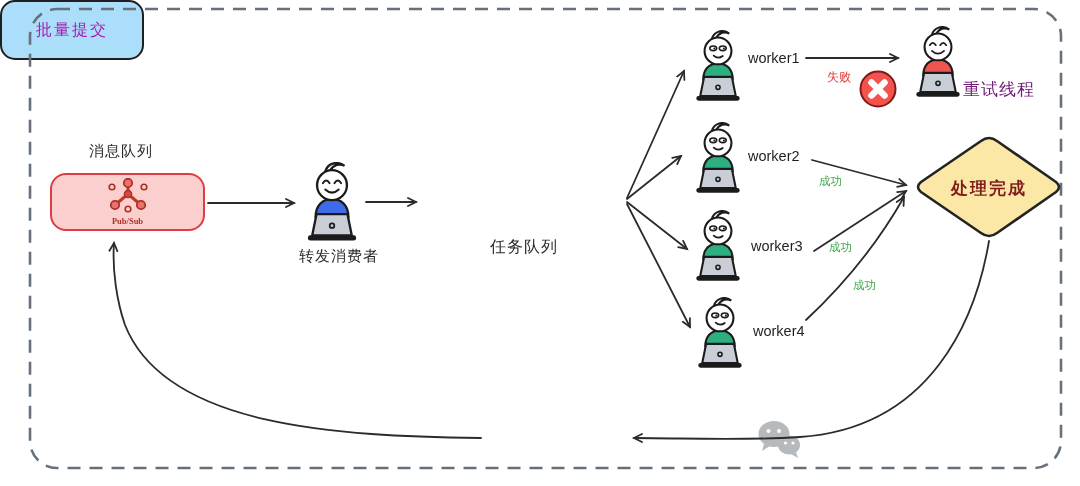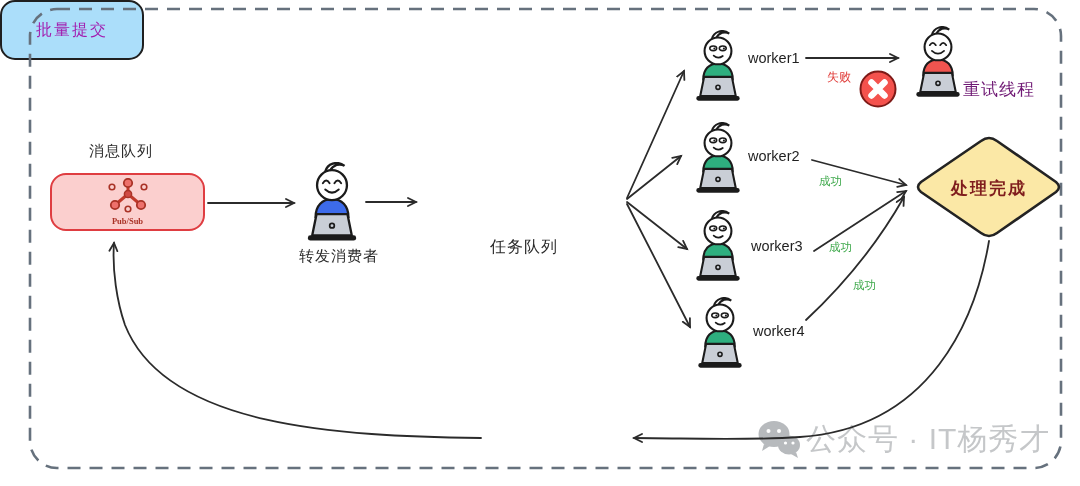--- a/index.html
+++ b/index.html
@@ -74,21 +74,20 @@
     <svg width="46" height="42" viewBox="0 0 46 42">
       <ellipse cx="18" cy="16" rx="15.5" ry="13" fill="#B7BABD"></ellipse>
       <path d="M8,26 L6,33 L14,28 Z" fill="#B7BABD"></path>
       <circle cx="12.5" cy="13" r="2" fill="#ffffff"></circle>
       <circle cx="23" cy="13" r="2" fill="#ffffff"></circle>
       <ellipse cx="33" cy="27" rx="11" ry="9.5" fill="#B7BABD"></ellipse>
       <path d="M40,34 L42,40 L35,36 Z" fill="#B7BABD"></path>
       <circle cx="29.5" cy="25" r="1.6" fill="#ffffff"></circle>
       <circle cx="37" cy="25" r="1.6" fill="#ffffff"></circle>
     </svg>
-    <span class="watermark-text">公众号 · IT杨秀才</span>
   </div>
 
   <svg class="lines" width="1080" height="486" viewBox="0 0 1080 486">
     <defs>
       <marker id="ah" markerWidth="12" markerHeight="12" refX="9" refY="5" orient="auto" markerUnits="userSpaceOnUse">
         <path d="M1,1 L9,5 L1,9" fill="none" stroke="#2b2b2b" stroke-width="1.8" stroke-linecap="round"></path>
       </marker>
     </defs>
 
     <rect x="30" y="9" width="1031" height="459" rx="27" fill="none" stroke="#66717D" stroke-width="2.6" stroke-dasharray="13 9"></rect>

